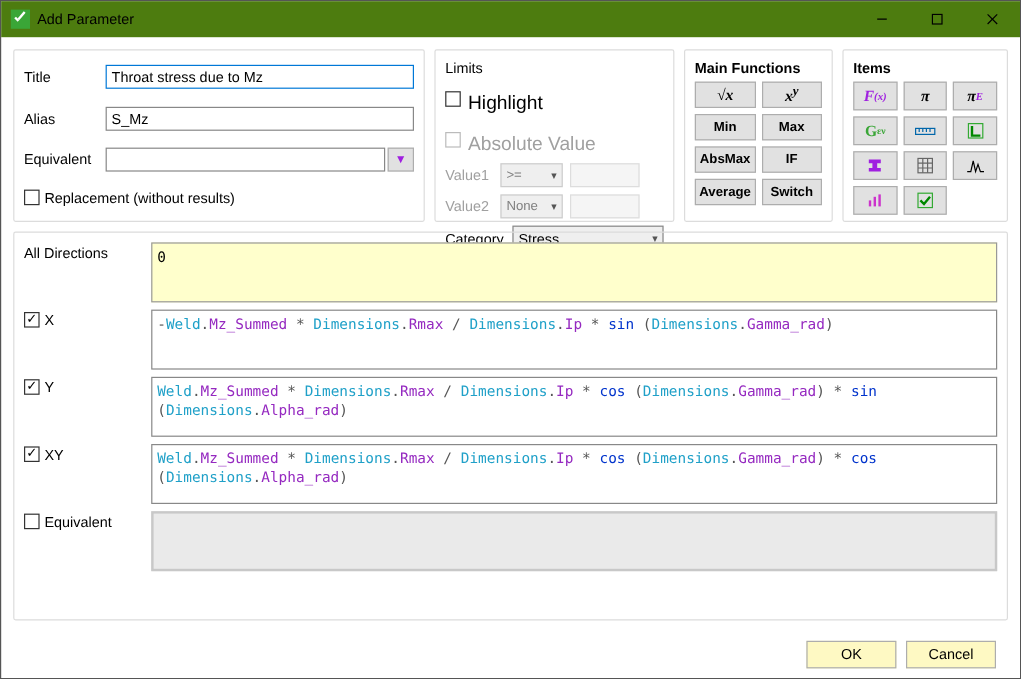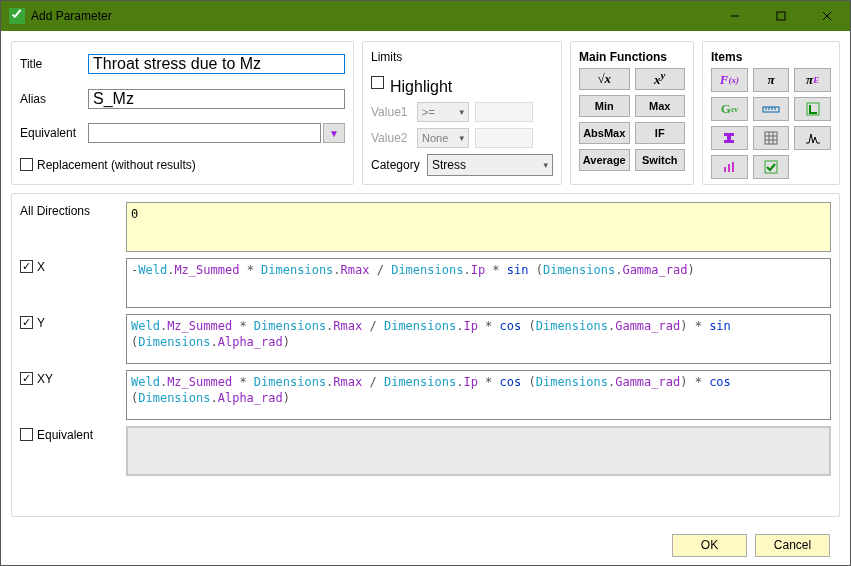--- a/index.html
+++ b/index.html
@@ -10,21 +10,21 @@
 .titlebar .icon::after { content: ""; position: absolute; left: 3px; top: 7px; width: 4px; height: 2px; background: #fff; transform: rotate(45deg); }
 .titlebar .icon::before { content: ""; position: absolute; left: 5px; top: 4px; width: 8px; height: 2px; background: #fff; transform: rotate(-50deg); }
 .titlebar .title { flex: 1; font-size: 12px; }
 .titlebar .win-controls { display: flex; }
 .win-btn { width: 46px; height: 30px; display: flex; align-items: center; justify-content: center; cursor: pointer; }
 .content { flex: 1; padding: 10px 10px 0 10px; display: flex; flex-direction: column; gap: 8px; overflow: hidden; }
 .top-row { display: flex; gap: 8px; }
 .panel { border: 1px solid #dcdcdc; border-radius: 2px; padding: 8px; }
 .info-panel { flex: 1; display: grid; grid-template-columns: 60px 1fr; gap: 6px 8px; align-items: center; height: 144px; }
 .info-panel label { font-size: 12px; }
-.info-panel input[type="text"] { width: 100%; height: 20px; border: 1px solid #888; padding: 0 4px; font-size: 16px; }
+.info-panel input[type="text"] { width: 100%; height: 20px; border: 1px solid #888; padding: 0 4px; font-size: 12px; }
 .info-panel input.title-field { border: 1px solid #0078d7; }
 .desc-wrap { display: flex; gap: 2px; }
 .desc-wrap input { flex: 1; }
 .desc-btn { width: 22px; height: 20px; border: 1px solid #adadad; background: #e1e1e1; display: flex; align-items: center; justify-content: center; color: #a020e0; cursor: pointer; font-size: 10px; }
 .replacement-row { grid-column: 1 / span 2; display: flex; align-items: center; gap: 4px; text-align: right; }
 .chk { width: 13px; height: 13px; border: 1px solid #333; background: #fff; }
 .chk.checked::after { content: "✓"; display: block; font-size: 11px; line-height: 11px; text-align: center; color: #000; }
 .limits-panel { width: 200px; height: 144px; }
 .limits-panel .ptitle, .funcs-panel .ptitle, .items-panel .ptitle { font-size: 12px; margin-bottom: 4px; }
 .limits-row { display: flex; align-items: center; gap: 6px; margin-bottom: 6px; }
@@ -103,20 +103,24 @@
         </div>
       </div>
 
       <div class="panel limits-panel">
         <div class="ptitle">Limits</div>
         <div class="limits-row">
           <div class="chk"></div>
           <span>Highlight</span>
         </div>
         <div class="limits-row disabled">
+          <div class="chk"></div>
+          <span>Absolute Value</span>
+        </div>
+        <div class="limits-row disabled">
           <span style="width:40px">Value1</span>
           <div class="sel-dis">
               <span>&gt;=</span>
               <span class="caret">▾</span>
             </div>
           <div class="val-dis"></div>
         </div>
         <div class="limits-row disabled">
           <span style="width:40px">Value2</span>
           <div class="sel-dis">

